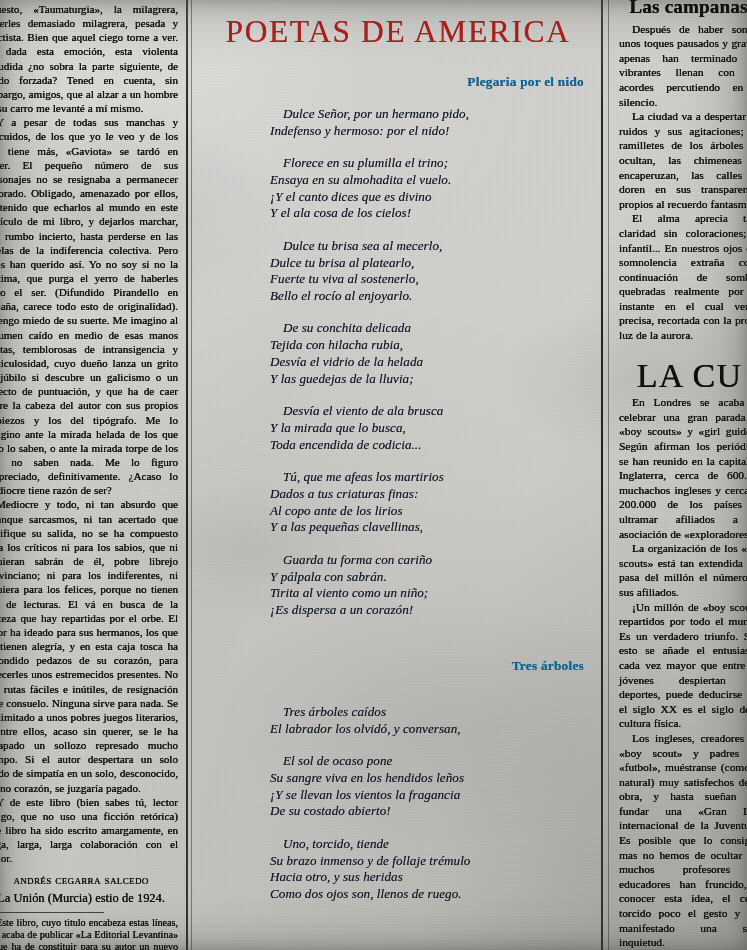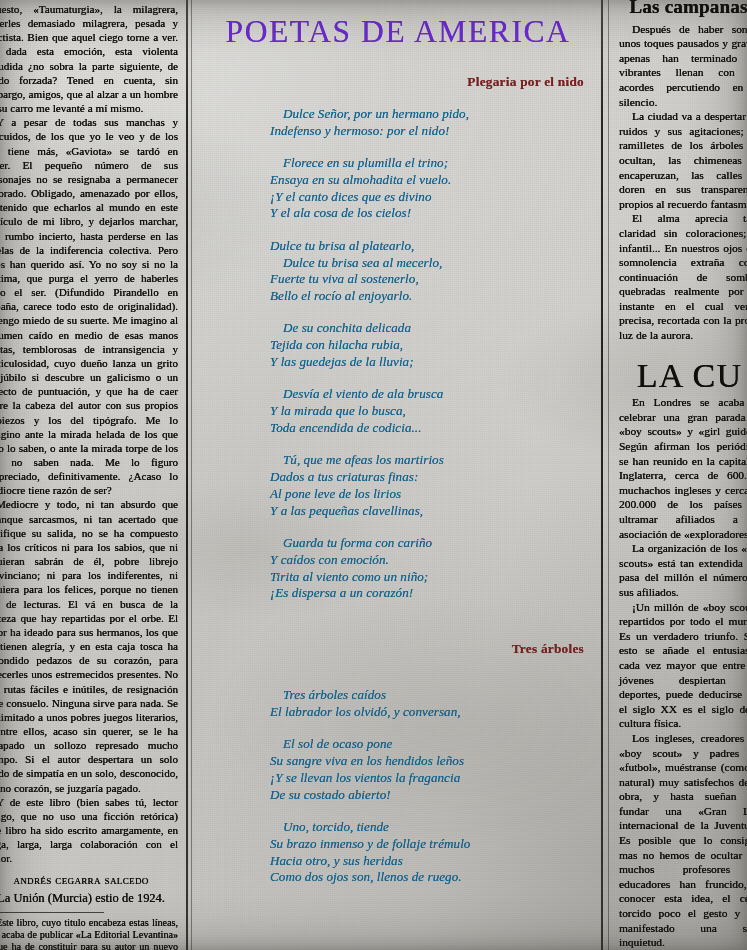--- a/index.html
+++ b/index.html
@@ -169,52 +169,52 @@
   
   #col-mid { padding: 0; }
 
   #feature-title {
     margin: 14px 0 0 0;
     text-align: center;
     font-size: 31.5px;
     letter-spacing: 1.6px;
     font-weight: 400;
     white-space: nowrap;
-    color: #6d28d9;
+    color: #b91c1c;
   }
 
   .poem-block { margin: 0; }
 
   .poem-title {
     font-weight: 700;
     font-size: 13.3px;
     text-align: right;
     padding-right: 12px;
     letter-spacing: .25px;
-    color: #7f1d1d;
+    color: #0369a1;
   }
   #poem-1-title { margin-top: 24px; }
   #poem-2-title { margin-top: 39px; }
 
   .stanzas {
     margin: 0;
     padding: 0 0 0 70px;
   }
   #poem-1 .stanzas { padding-top: 16px; }
   #poem-2 .stanzas { padding-top: 30px; }
 
   .stanza {
     margin: 0 0 15.5px 0;
   }
   .stanza .line {
     font-style: italic;
     font-size: 13.1px;
     line-height: 16.8px;
     white-space: nowrap;
-    color: #0369a1;
+    color: #0f172a;
     letter-spacing: .05px;
   }
   .stanza .line.first { padding-left: 13px; }
 
   
   .news-body, .kicker-head, .section-head {
     text-shadow: 0 0 .55px rgba(10,9,6,.85), .4px 0 .4px rgba(10,9,6,.35);
   }
   #feature-title, .poem-title, .stanza .line, .poem-signature {
     text-shadow: 0 0 .4px rgba(10,9,6,.55);
@@ -263,48 +263,49 @@
         </div>
 
         <div class="stanza">
           <div class="line first">Florece en su plumilla el trino;</div>
           <div class="line">Ensaya en su almohadita el vuelo.</div>
           <div class="line">¡Y el canto dices que es divino</div>
           <div class="line">Y el ala cosa de los cielos!</div>
         </div>
 
         <div class="stanza">
+          <div class="line first">Dulce tu brisa sea al mecerlo,</div>
           <div class="line">Dulce tu brisa al platearlo,</div>
-          <div class="line first">Dulce tu brisa sea al mecerlo,</div>
           <div class="line">Fuerte tu viva al sostenerlo,</div>
           <div class="line">Bello el rocío al enjoyarlo.</div>
         </div>
 
         <div class="stanza">
           <div class="line first">De su conchita delicada</div>
           <div class="line">Tejida con hilacha rubia,</div>
+          <div class="line">Desvía el vidrio de la helada</div>
           <div class="line">Y las guedejas de la lluvia;</div>
         </div>
 
         <div class="stanza">
           <div class="line first">Desvía el viento de ala brusca</div>
           <div class="line">Y la mirada que lo busca,</div>
           <div class="line">Toda encendida de codicia...</div>
         </div>
 
         <div class="stanza">
           <div class="line first">Tú, que me afeas los martirios</div>
           <div class="line">Dados a tus criaturas finas:</div>
-          <div class="line">Al pone leve de los lirios</div>
+          <div class="line">Al copo ante de los lirios</div>
           <div class="line">Y a las pequeñas clavellinas,</div>
         </div>
 
         <div class="stanza">
           <div class="line first">Guarda tu forma con cariño</div>
-          <div class="line">Y caídos con emoción.</div>
+          <div class="line">Y pálpala con sabrán.</div>
           <div class="line">Tirita al viento como un niño;</div>
           <div class="line">¡Es dispersa a un corazón!</div>
         </div>
 
       </div>
     </div>
 
     <div class="poem-block" id="poem-2">
       <div class="poem-title" id="poem-2-title">Tres árboles</div>
       <div class="stanzas">

